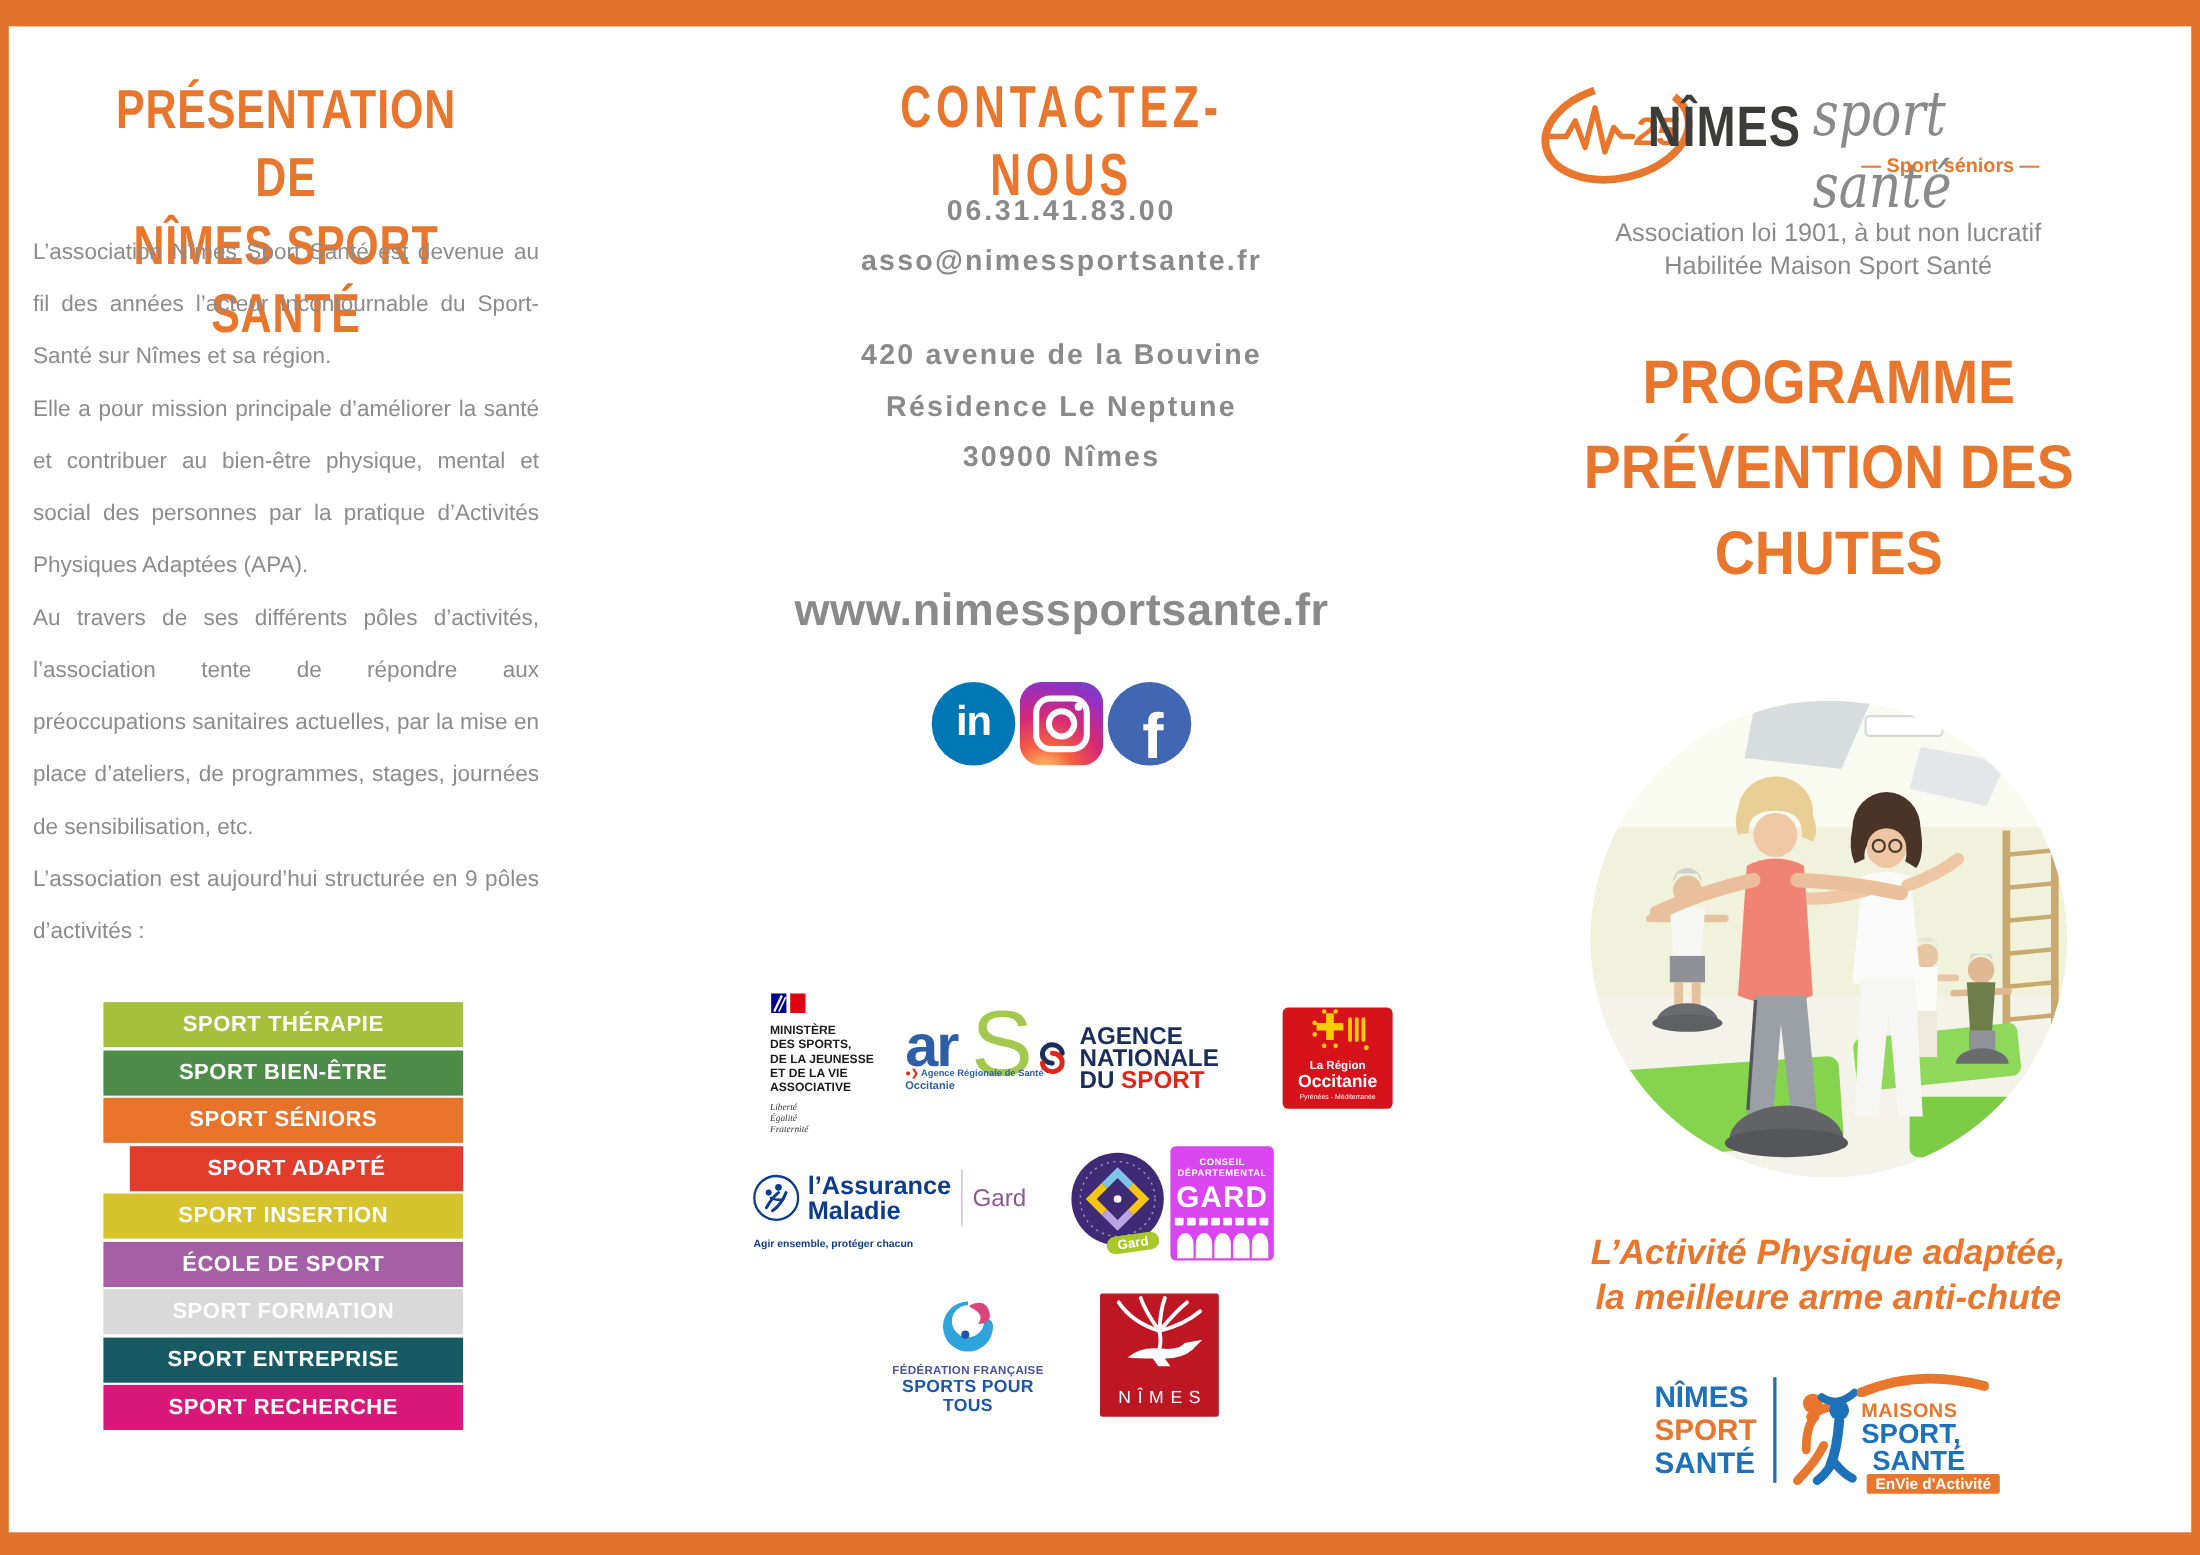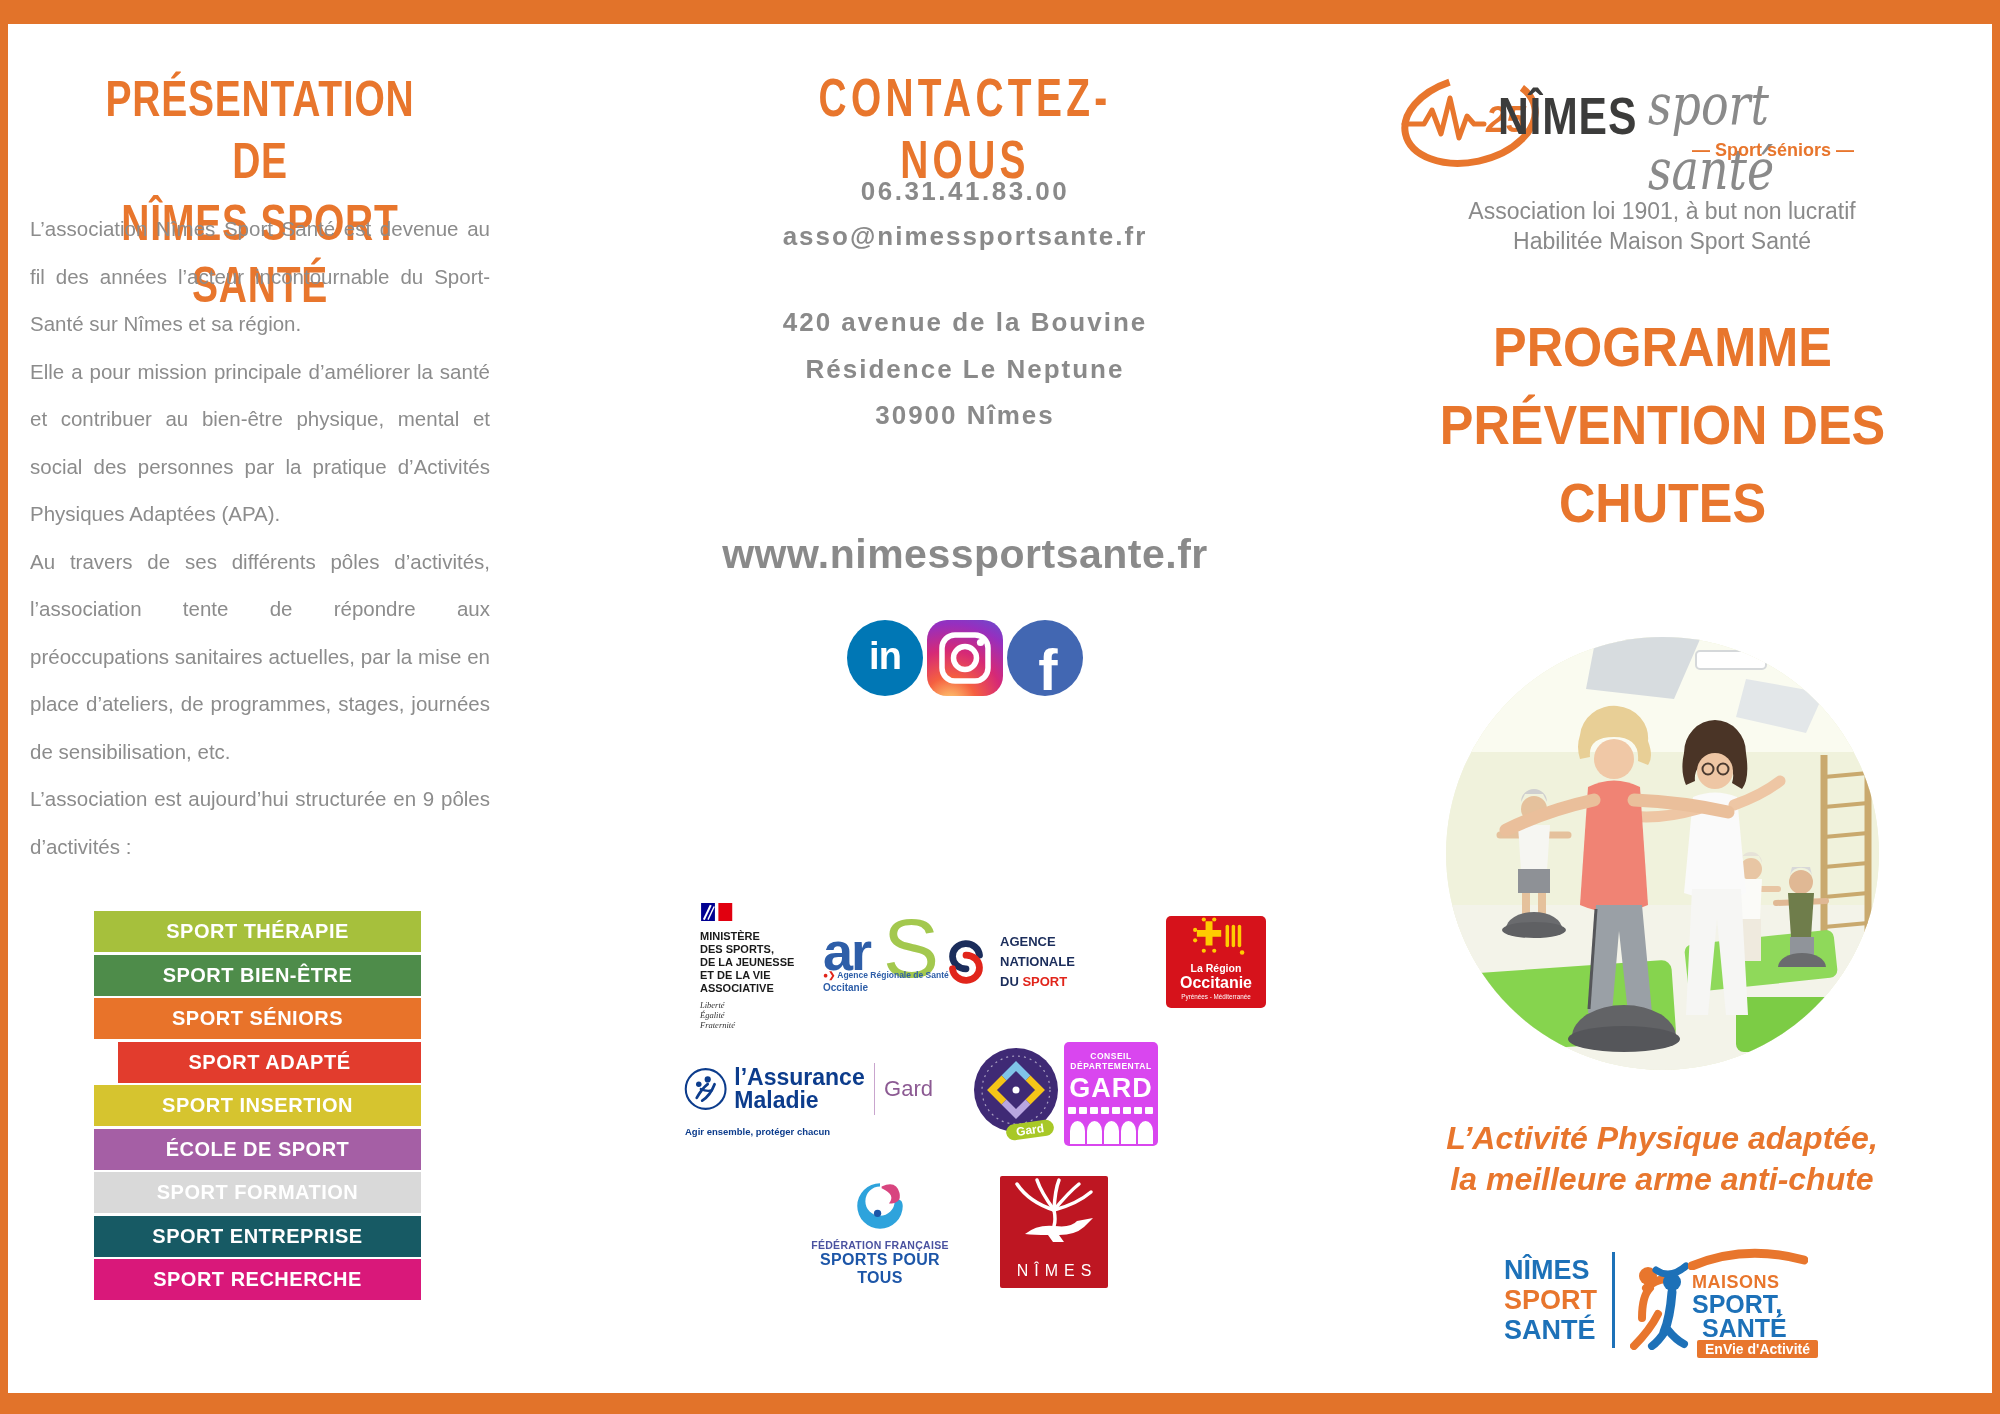--- a/index.html
+++ b/index.html
@@ -47,21 +47,21 @@
   .pt-ministere .lines{font-size:11px;font-weight:bold;line-height:13px;margin-top:5px}
   .pt-ministere .motto{font-family:"Liberation Serif",serif;font-style:italic;
                        font-size:8.5px;line-height:10px;margin-top:5px;color:#333}
   .pt-ars{left:823px;top:928px;width:130px;height:70px}
   .ars-ar{position:absolute;left:0;top:-8px;font-size:54px;font-weight:bold;color:#2E5EA8;letter-spacing:-2px}
   .ars-S{position:absolute;left:60px;top:-22px;font-size:84px;line-height:1;color:#A3C84E}
   .ars-sub{position:absolute;left:0;top:42px;font-size:8.5px;font-weight:bold;color:#2E5EA8;white-space:nowrap}
   .ars-sub .mark{color:#E1251B;margin-right:2px}
   .ars-region{position:absolute;left:0;top:54px;font-size:10px;font-weight:bold;color:#2E5EA8}
   .pt-ans{left:938px;top:932px;width:170px;display:flex;align-items:center;gap:6px}
-  .ans-text{font-size:13px;font-weight:bold;color:#1B2D5B;line-height:20px;text-align:left}
+  .ans-text{font-size:22px;font-weight:bold;color:#1B2D5B;line-height:20px;text-align:left}
   .ans-text .red{color:#E1251B}
   .pt-occitanie{left:1166px;top:916px;width:100px;height:92px;background:#D6121B;border-radius:5px;
                 color:#fff;text-align:center}
   .occ-l1{font-size:10.5px;font-weight:bold;margin-top:2px}
   .occ-l2{font-size:16px;font-weight:bold;margin-top:0}
   .occ-l3{font-size:6.3px;margin-top:1px}
   .pt-assurance{left:683px;top:1056px;width:250px}
   .am-row{display:flex;align-items:center}
   .am-text{margin-left:6px;text-align:left}
   .am-name{font-size:23px;font-weight:bold;color:#0C3C8C;line-height:23px}

